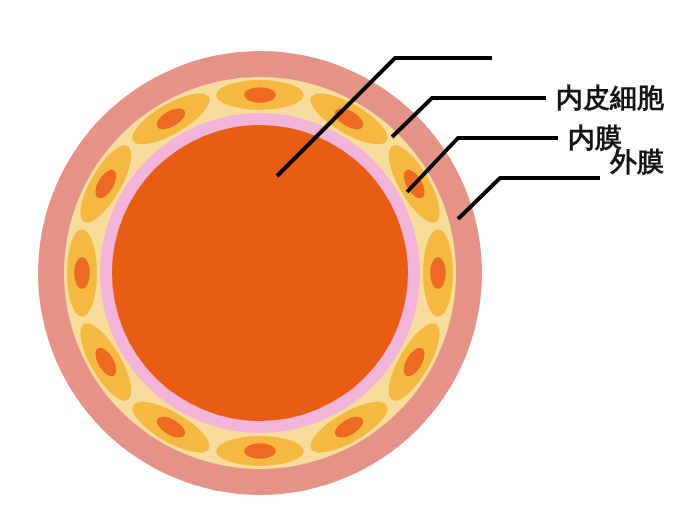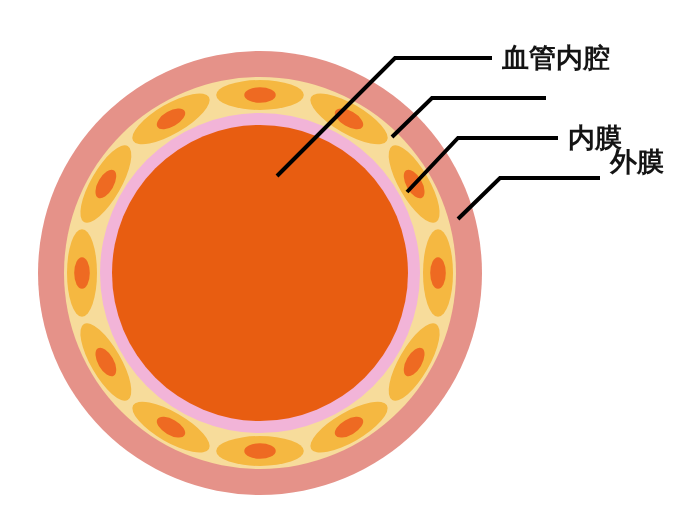--- a/index.html
+++ b/index.html
@@ -84,20 +84,20 @@
     </g>
 
     <g id="leader-lines">
         <polyline points="277,176 395,58 492,58" fill="none" stroke="#000000" stroke-width="4" stroke-linecap="butt" stroke-linejoin="miter"></polyline>
         <polyline points="392,137 432,98 546,98" fill="none" stroke="#000000" stroke-width="4" stroke-linecap="butt" stroke-linejoin="miter"></polyline>
         <polyline points="407,192 458,138 558,138" fill="none" stroke="#000000" stroke-width="4" stroke-linecap="butt" stroke-linejoin="miter"></polyline>
         <polyline points="458,219 500,178 600,178" fill="none" stroke="#000000" stroke-width="4" stroke-linecap="butt" stroke-linejoin="miter"></polyline>
       </g>
   </svg>
 
-  <div class="callout-label" id="label-lumen" style="left: 502px; top: 44px;">血管内腔</div>
 
+  <div class="callout-label" id="label-endothelial" style="left: 556px; top: 84px;">内皮細胞</div>
 
   <div class="callout-label" id="label-intima" style="left: 568px; top: 124px; text-align: right;">内膜</div>
 
   <div class="callout-label" id="label-adventitia" style="left: 610px; top: 148px;">外膜</div>
 
 </div>
 
 </body></html>

